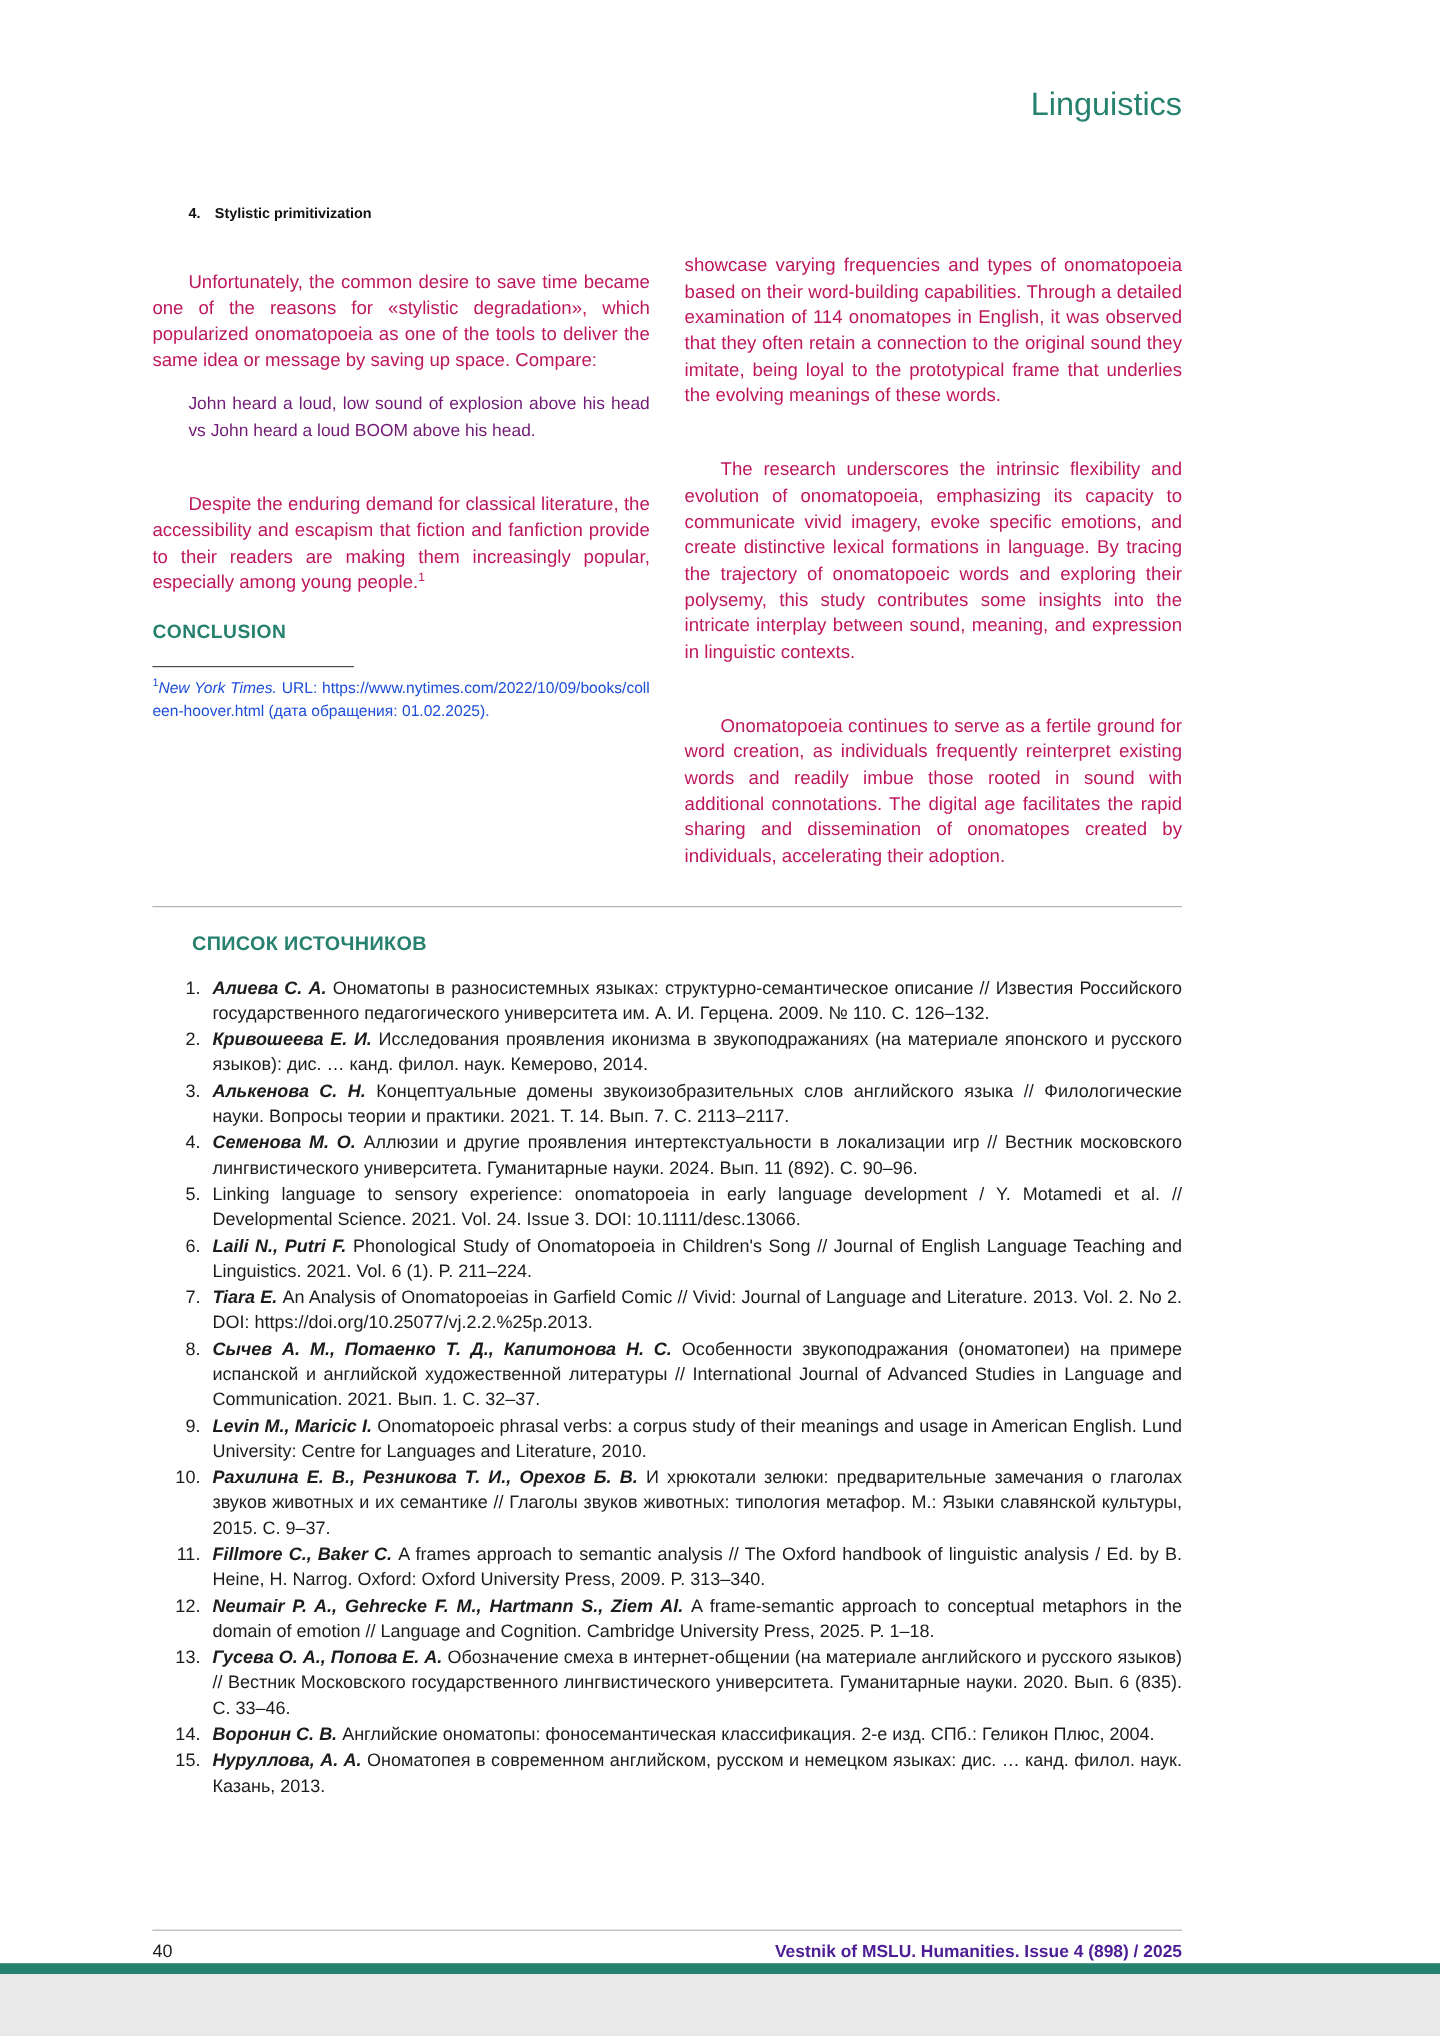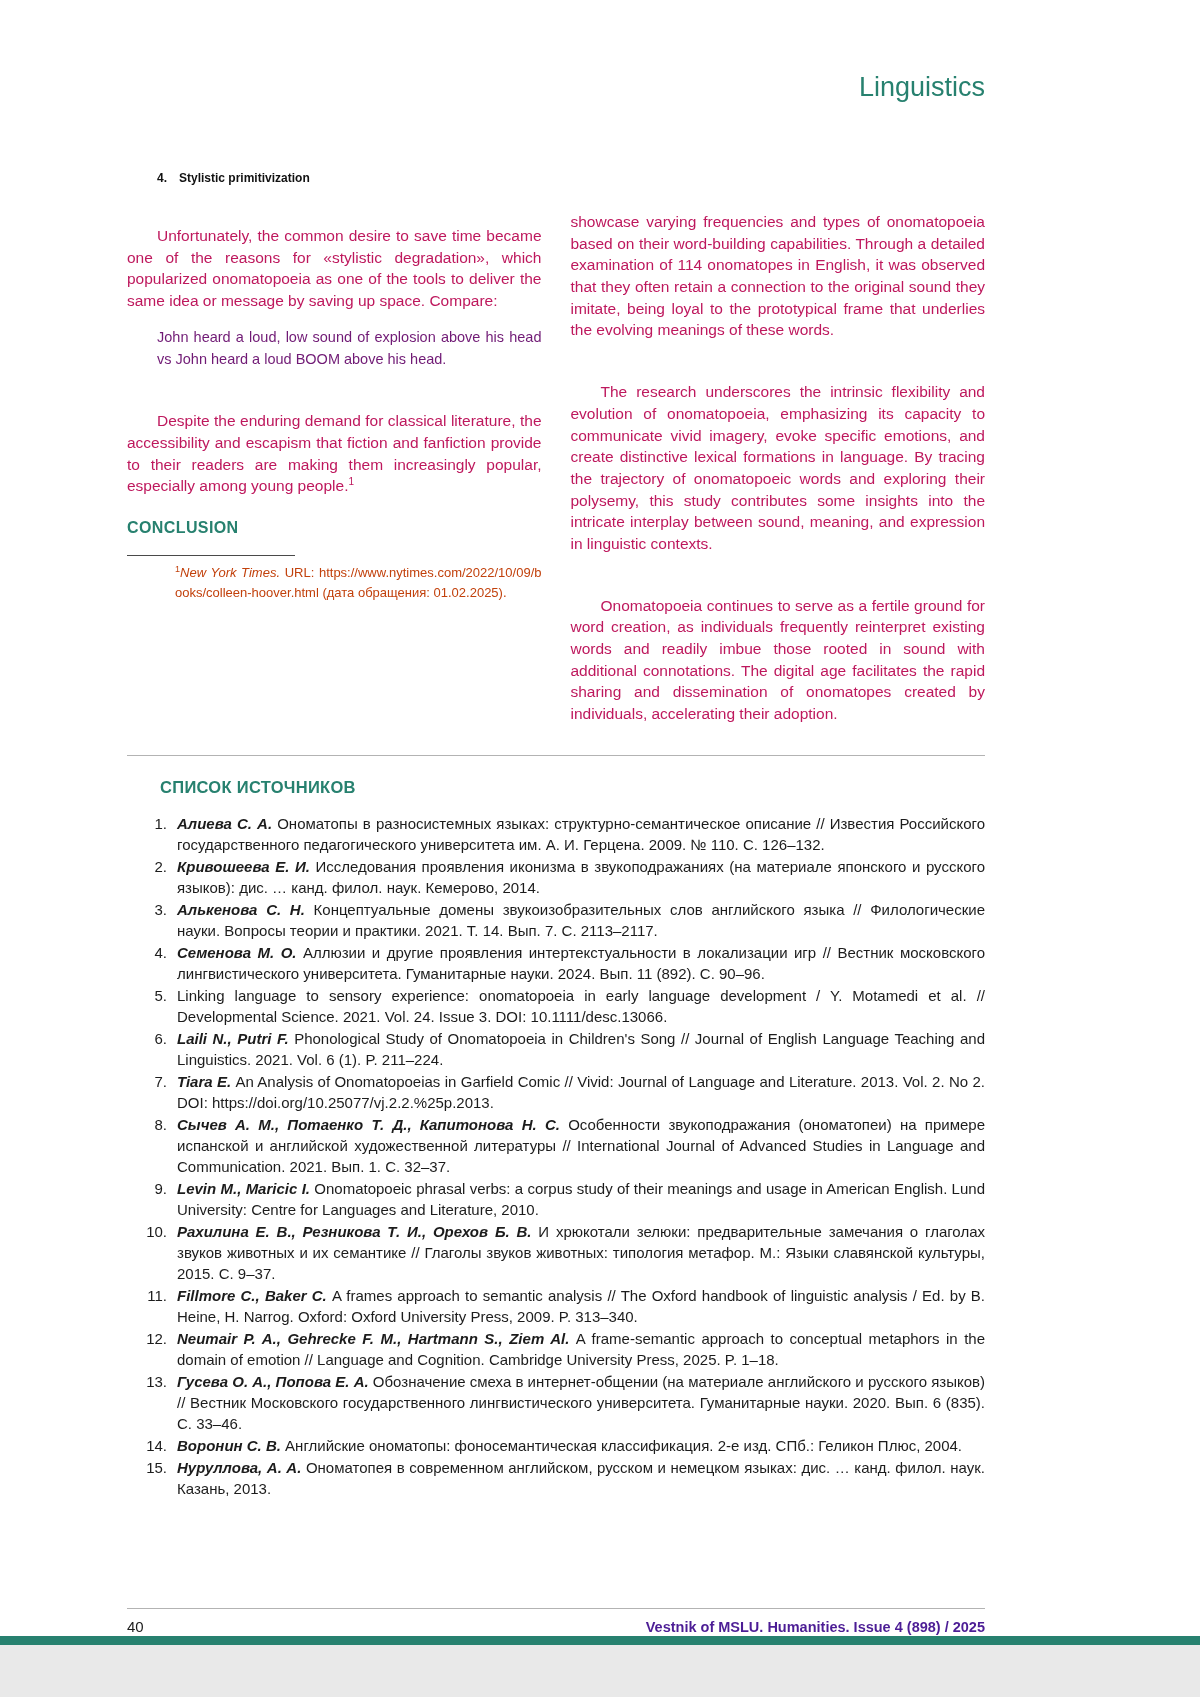--- a/index.html
+++ b/index.html
@@ -67,23 +67,22 @@
   .footnote-rule {
     border: none;
     border-top: 1px solid #4a4a4a;
     width: 168px;
     margin: 16px 0 7px;
   }
   .footnote {
     font-size: 13px;
     line-height: 1.5;
     text-align: justify;
-    color: #c2410c;
+    color: #1d4ed8;
     word-break: break-all;
-    margin-left: 48px;
   }
   .footnote sup { font-size: 9px; }
   .fn-source { font-style: italic; }
 
   .section-sep {
     border: none;
     border-top: 1px solid #b3b3b3;
     margin: 30px 0 0;
   }
 

